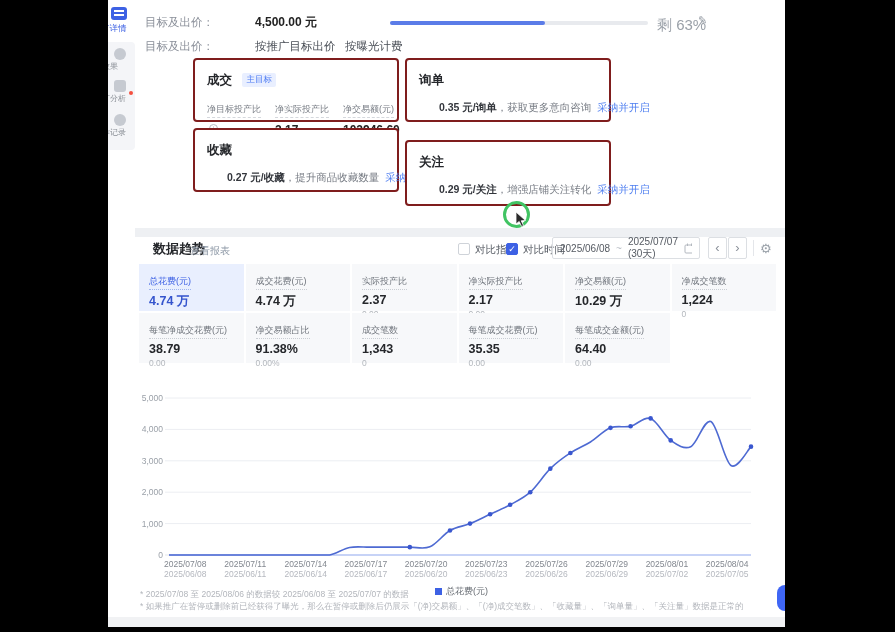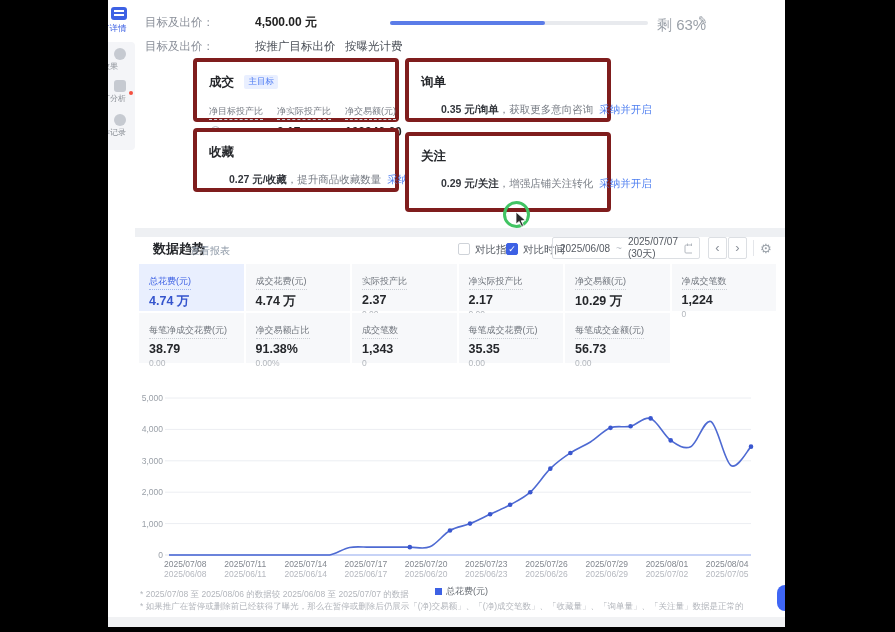--- a/index.html
+++ b/index.html
@@ -30,21 +30,21 @@
   .lbl { font-size:11.5px; color:#8a8f99; }
   .val-strong { font-size:12px; font-weight:bold; color:#222; }
   .opt { font-size:11.5px; color:#4a4f57; }
 
   .progress { position:absolute; left:255px; top:21px; width:258px; height:4px;
       background:#e8eaee; border-radius:2px; }
   .progress-fill { height:4px; background:#5b7ce8; border-radius:2px; width:60%; }
   .remain { font-size:15px; color:#9aa0a8; }
   .pencil { font-size:11px; color:#9aa0a8; cursor:pointer; }
 
-  .card { position:absolute; width:206px; background:#fff; border:4px solid #7f1d1d;
+  .card { position:absolute; width:206px; background:#fff; border:2px solid #7f1d1d;
       border-radius:4px; padding:10px 12px; }
   .card-title { font-size:12.5px; font-weight:bold; color:#25272b; display:inline-block; }
   .badge { display:inline-block; margin-left:6px; font-size:8.5px; color:#4d7bf3;
       background:#e9efff; border-radius:2px; padding:1px 4px; vertical-align:2px; }
   .mrow { display:flex; margin-top:9px; }
   .mcol { margin-right:14px; }
   .mlabel { font-size:9px; color:#777c84; border-bottom:1px dashed #d5d8dd;
       padding-bottom:1px; display:inline-block; white-space:nowrap; }
   .mvalue { font-size:12px; font-weight:bold; color:#222; margin-top:5px; }
   .info-i { display:inline-block; width:9px; height:9px; border:1px solid #b7bcc3; border-radius:50%;
@@ -160,21 +160,21 @@
       </div>
     </div>
 
     <div class="card" style="left:58px; top:128px; height:64px">
       <span class="card-title">收藏</span>
       <div class="card-desc">
         <b>0.27 元/收藏</b><span>，提升商品收藏数量</span><span class="adopt-link">采纳并开启</span>
       </div>
     </div>
 
-    <div class="card" style="left:270px; top:132px; height:80px">
+    <div class="card" style="left:270px; top:140px; height:66px">
       <span class="card-title">关注</span>
       <div class="card-desc">
         <b>0.29 元/关注</b><span>，增强店铺关注转化</span><span class="adopt-link">采纳并开启</span>
       </div>
     </div>
 
 
     <div class="click-ring">
       <svg width="12" height="16" style="position:absolute; left:9px; top:8px">
         <path d="M1 0 L1 12 L4.2 9.5 L6.6 14.5 L8.6 13.6 L6.2 8.8 L10.5 8.5 Z" fill="#2b2b2b" stroke="#fff" stroke-width="0.8"></path>
@@ -250,21 +250,21 @@
         <div class="tvalue">1,343</div>
         <div class="tsub">0</div>
       </div>
       <div class="tile">
         <span class="tlabel">每笔成交花费(元)</span>
         <div class="tvalue">35.35</div>
         <div class="tsub">0.00</div>
       </div>
       <div class="tile">
         <span class="tlabel">每笔成交金额(元)</span>
-        <div class="tvalue">56.73</div>
+        <div class="tvalue">64.40</div>
         <div class="tsub">0.00</div>
       </div>
     </div>
 
     <svg id="trend-chart" class="abs" style="left:0; top:390px" width="645" height="200">
         <line x1="30" x2="616" y1="165" y2="165" stroke="#e3e6ea" stroke-width="1"></line>
         <text x="28" y="168" text-anchor="end" font-size="8.5" fill="#9aa0a8">0</text>
         <line x1="30" x2="616" y1="133.6" y2="133.6" stroke="#eceef2" stroke-width="1"></line>
         <text x="28" y="136.6" text-anchor="end" font-size="8.5" fill="#9aa0a8">1,000</text>
         <line x1="30" x2="616" y1="102.19999999999999" y2="102.19999999999999" stroke="#eceef2" stroke-width="1"></line>

